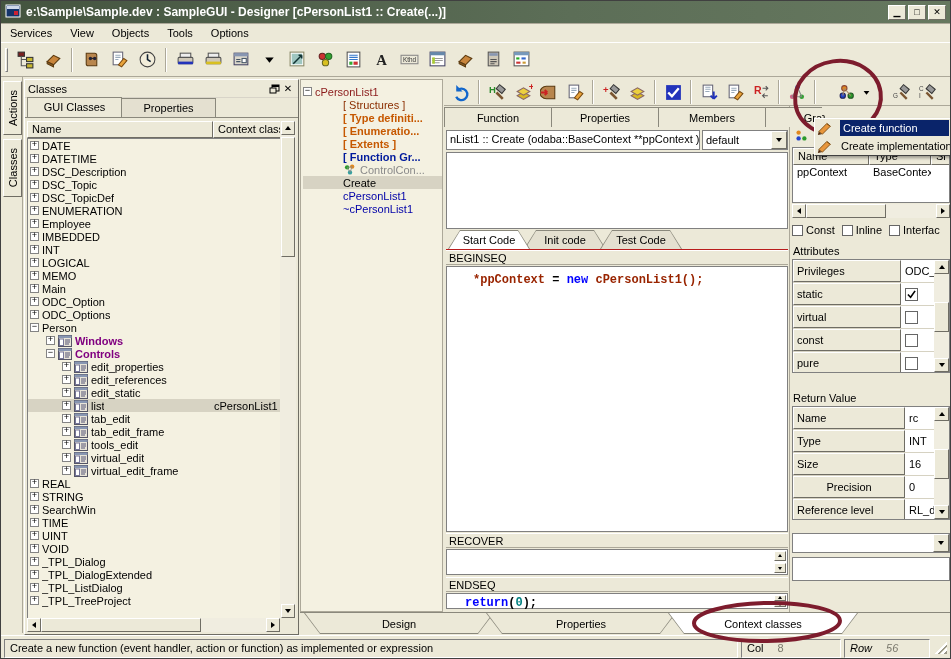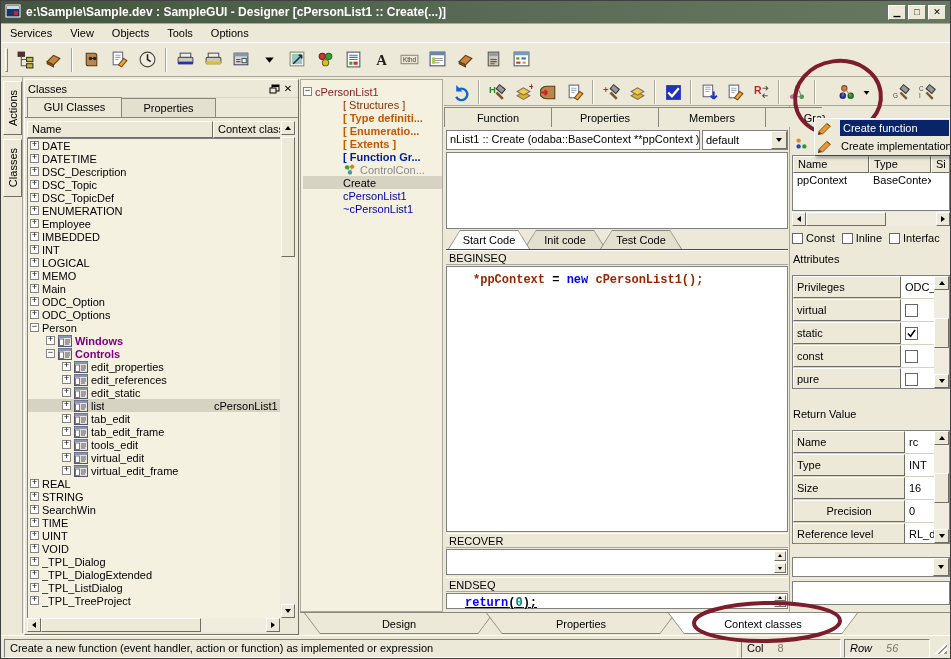--- a/index.html
+++ b/index.html
@@ -96,21 +96,21 @@
   .codeline{padding:6px 0 0 26px;white-space:pre;}
   .spins{position:absolute;right:1px;top:1px;bottom:1px;width:12px;display:flex;flex-direction:column;justify-content:space-between;}
   .spin{height:10px;background:#ece9d8;border:1px solid;border-color:#fff #6f6d64 #6f6d64 #fff;
     display:flex;align-items:center;justify-content:center;}
   .spin .arr{border-width:2px;}
   .spin .arr.up{border-bottom-width:3px;}
   .spin .arr.down{border-top-width:3px;}
   
   #params-panel{position:absolute;left:788px;top:105px;width:163px;height:506px;border-left:1px solid #aca899;
     background:#ece9d8;padding:0 2px;}
-  .pp-label{padding:5px 1px 10px;}
+  .pp-label{padding:5px 1px 2px;}
   #pp-toolbar{display:flex;align-items:center;height:20px;margin-bottom:2px;}
   #pp-toolbar .tbtn{width:18px;height:18px;}
   #pp-toolbar .tbtn svg{width:13px;height:13px;}
   #pp-table{position:relative;height:56px;background:#fff;border:1px solid #808080;overflow:hidden;}
   .pp-cols{display:flex;height:17px;}
   .pp-cols .colcell{flex:none;}
   .pp-row{display:flex;height:15px;padding-top:1px;}
   .pp-cell{flex:none;padding:0 4px;overflow:hidden;white-space:nowrap;}
   .pp-hscroll{height:14px;background:#f0ede0;display:flex;margin-top:1px;}
   .cbrow{display:flex;align-items:center;height:20px;gap:3px;margin-top:2px;white-space:nowrap;overflow:hidden;}
@@ -849,21 +849,21 @@
         <span class="spin">
           <span class="arr up"></span>
         </span>
         <span class="spin">
           <span class="arr down"></span>
         </span>
       </div>
   </div>
 
   <div class="sec-strip" style="top:576px;">ENDSEQ</div>
-  <div class="codebox" style="top:592px;height:16px;text-decoration:underline;">
+  <div class="codebox" style="top:592px;height:16px;">
     <div class="codeline" id="end-line" style="padding-top:2px;padding-left:18px;"><span style="color: rgb(0, 0, 255);">return</span><span style="color: rgb(0, 0, 0);">(</span><span style="color: rgb(0, 128, 128);">0</span><span style="color: rgb(0, 0, 0);">);</span></div>
     <div class="spins">
         <span class="spin">
           <span class="arr up"></span>
         </span>
         <span class="spin">
           <span class="arr down"></span>
         </span>
       </div>
   </div>
@@ -938,41 +938,41 @@
         <span class="cb"></span>
         <span style="margin-right: 4px;">Inline</span>
         <span class="cb"></span>
         <span style="margin-right: 4px;">Interfac</span>
       </div>
     <div class="pp-label">Attributes</div>
     <div class="pgrid" id="attr-grid" style="height:114px;">
         <div class="prow">
           <div class="pname" style="width: 108px;">Privileges</div>
           <div class="pval">ODC_...</div>
-          <div style="width: 15px; flex: 0 0 auto;"></div>
-        </div>
-        <div class="prow">
-          <div class="pname" style="width: 108px;">virtual</div>
-          <div class="pval">
-            <span class="cb" style="width: 13px; height: 13px;"></span>
-          </div>
           <div style="width: 15px; flex: 0 0 auto;"></div>
         </div>
         <div class="prow">
           <div class="pname" style="width: 108px;">static</div>
           <div class="pval">
             <span class="cb" style="width: 13px; height: 13px;">
               <svg viewBox="0 0 10 10">
                 <path d="M1 5l3 3 5-7" stroke="#000" stroke-width="1.8" fill="none"></path>
               </svg>
             </span>
           </div>
           <div style="width: 15px; flex: 0 0 auto;"></div>
         </div>
         <div class="prow">
+          <div class="pname" style="width: 108px;">virtual</div>
+          <div class="pval">
+            <span class="cb" style="width: 13px; height: 13px;"></span>
+          </div>
+          <div style="width: 15px; flex: 0 0 auto;"></div>
+        </div>
+        <div class="prow">
           <div class="pname" style="width: 108px;">const</div>
           <div class="pval">
             <span class="cb" style="width: 13px; height: 13px;"></span>
           </div>
           <div style="width: 15px; flex: 0 0 auto;"></div>
         </div>
         <div class="prow">
           <div class="pname" style="width: 108px;">pure</div>
           <div class="pval">
             <span class="cb" style="width: 13px; height: 13px;"></span>

